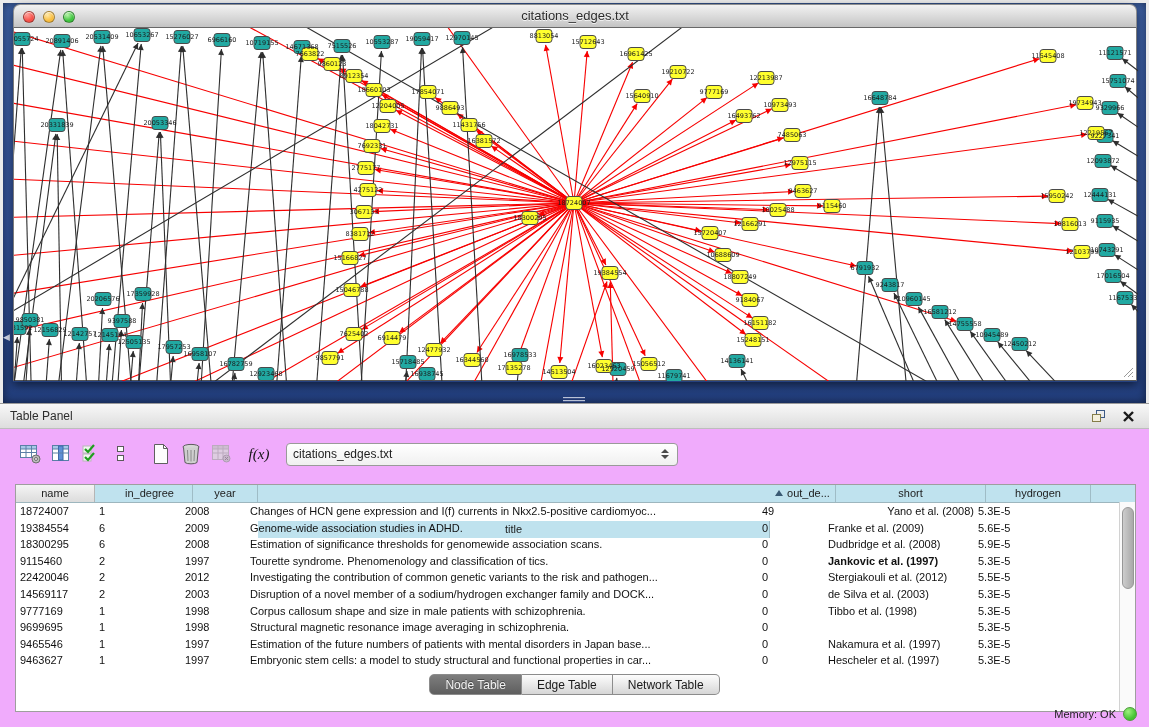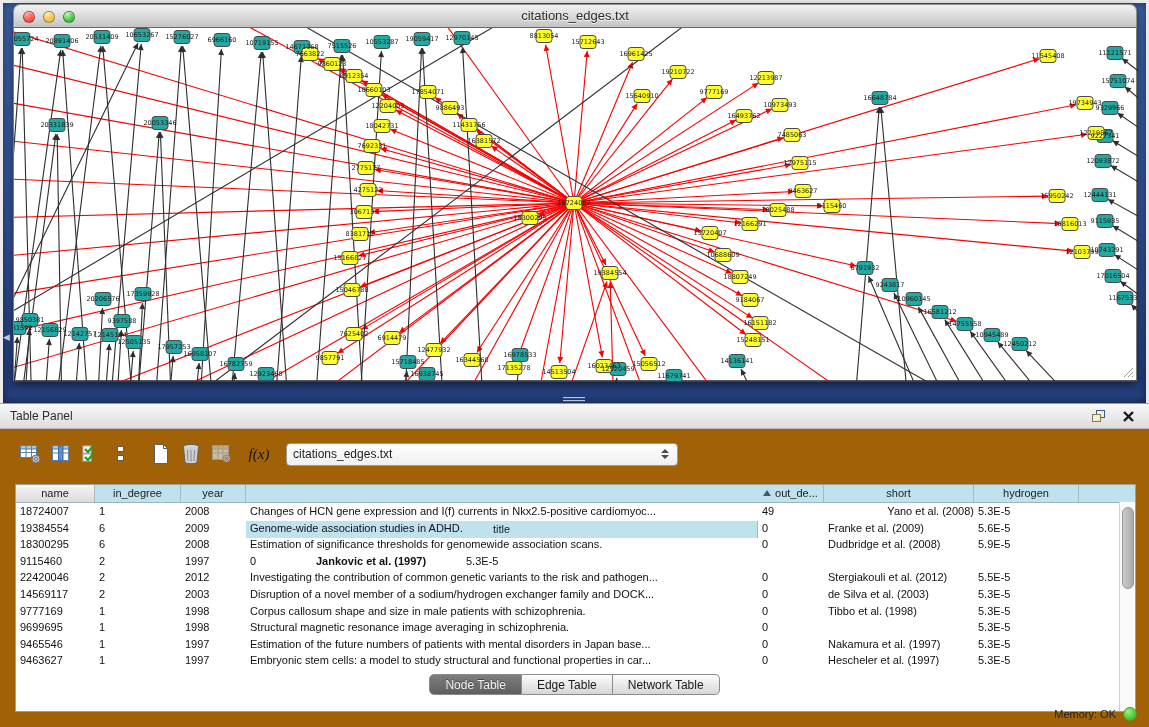--- a/index.html
+++ b/index.html
@@ -28,21 +28,21 @@
   #net-canvas{position:absolute;left:0;top:24px;width:1124px;height:353px;background:#ffffff;
     box-sizing:border-box;border-left:1px solid #7b7b7b;border-right:1px solid #7b7b7b;border-bottom:1px solid #565656;}
   #net-svg{position:absolute;left:0;top:0;}
   #resize-grip{position:absolute;right:2px;bottom:2px;}
 
   
   #splitter{position:absolute;left:563px;top:395px;width:22px;height:7px;z-index:5;cursor:row-resize;}
   #splitter div{height:1px;background:#b9c2d6;margin-top:2px;box-shadow:0 1px 0 #3a4f86;}
 
   
-  #table-panel{position:absolute;left:0;top:403px;width:1149px;height:324px;background:#a16207;}
+  #table-panel{position:absolute;left:0;top:403px;width:1149px;height:324px;background:#f0abfc;}
   #panel-titlebar{height:26px;box-sizing:border-box;display:flex;align-items:center;
     background:linear-gradient(#f8f8f8,#dddddd);border-top:1px solid #9a9a9a;border-bottom:1px solid #bdbdbd;}
   #panel-title{padding-left:10px;font-size:12px;color:#2e2e2e;}
   #panel-buttons{margin-left:auto;display:flex;align-items:center;gap:14px;padding-right:14px;}
   .panel-btn{cursor:pointer;display:flex;align-items:center;}
 
   #toolbar{display:flex;align-items:center;height:36px;margin:7px 0 0 16px;}
   .tbtn{width:30px;height:28px;display:flex;align-items:center;justify-content:center;cursor:pointer;border-radius:3px;}
   .tbtn.disabled{opacity:.75;cursor:default;}
   #combo{width:392px;height:23px;margin-left:12px;box-sizing:border-box;display:flex;align-items:center;
@@ -690,21 +690,21 @@
         <span id="combo-arrows">
             <i class="up"></i>
             <i class="dn"></i>
           </span>
       </div>
     </div>
 
     <div id="table">
       <div id="thead">
           <div class="th" style="width: 79px;">name</div>
-          <div class="th" style="width: 86px;">in_degree</div>
+          <div class="th" style="width: 86px; margin-left: 12px;">in_degree</div>
           <div class="th" style="width: 65px;">year</div>
           <div class="th" style="width: 512px; margin-top: 36px;">title</div>
           <div class="th" style="width: 66px;"><span class="sort-tri"></span>out_de...</div>
           <div class="th" style="width: 150px;">short</div>
           <div class="th" style="width: 105px;">hydrogen</div>
         </div>
       <div id="tbody">
           <div class="tr">
             <div class="td" style="width: 79px;">18724007</div>
             <div class="td" style="width: 86px;">1</div>
@@ -729,20 +729,21 @@
             <div class="td" style="width: 65px;">2008</div>
             <div class="td" style="width: 512px;">Estimation of significance thresholds for genomewide association scans.</div>
             <div class="td" style="width: 66px;">0</div>
             <div class="td" style="width: 150px;">Dudbridge et al. (2008)</div>
             <div class="td" style="width: 105px;">5.9E-5</div>
           </div>
           <div class="tr">
             <div class="td" style="width: 79px;">9115460</div>
             <div class="td" style="width: 86px;">2</div>
             <div class="td" style="width: 65px;">1997</div>
+            <div class="td" style="width: 512px;">Tourette syndrome. Phenomenology and classification of tics.</div>
             <div class="td" style="width: 66px;">0</div>
             <div class="td" style="width: 150px; font-weight: bold;">Jankovic et al. (1997)</div>
             <div class="td" style="width: 105px;">5.3E-5</div>
           </div>
           <div class="tr">
             <div class="td" style="width: 79px;">22420046</div>
             <div class="td" style="width: 86px;">2</div>
             <div class="td" style="width: 65px;">2012</div>
             <div class="td" style="width: 512px;">Investigating the contribution of common genetic variants to the risk and pathogen...</div>
             <div class="td" style="width: 66px;">0</div>

